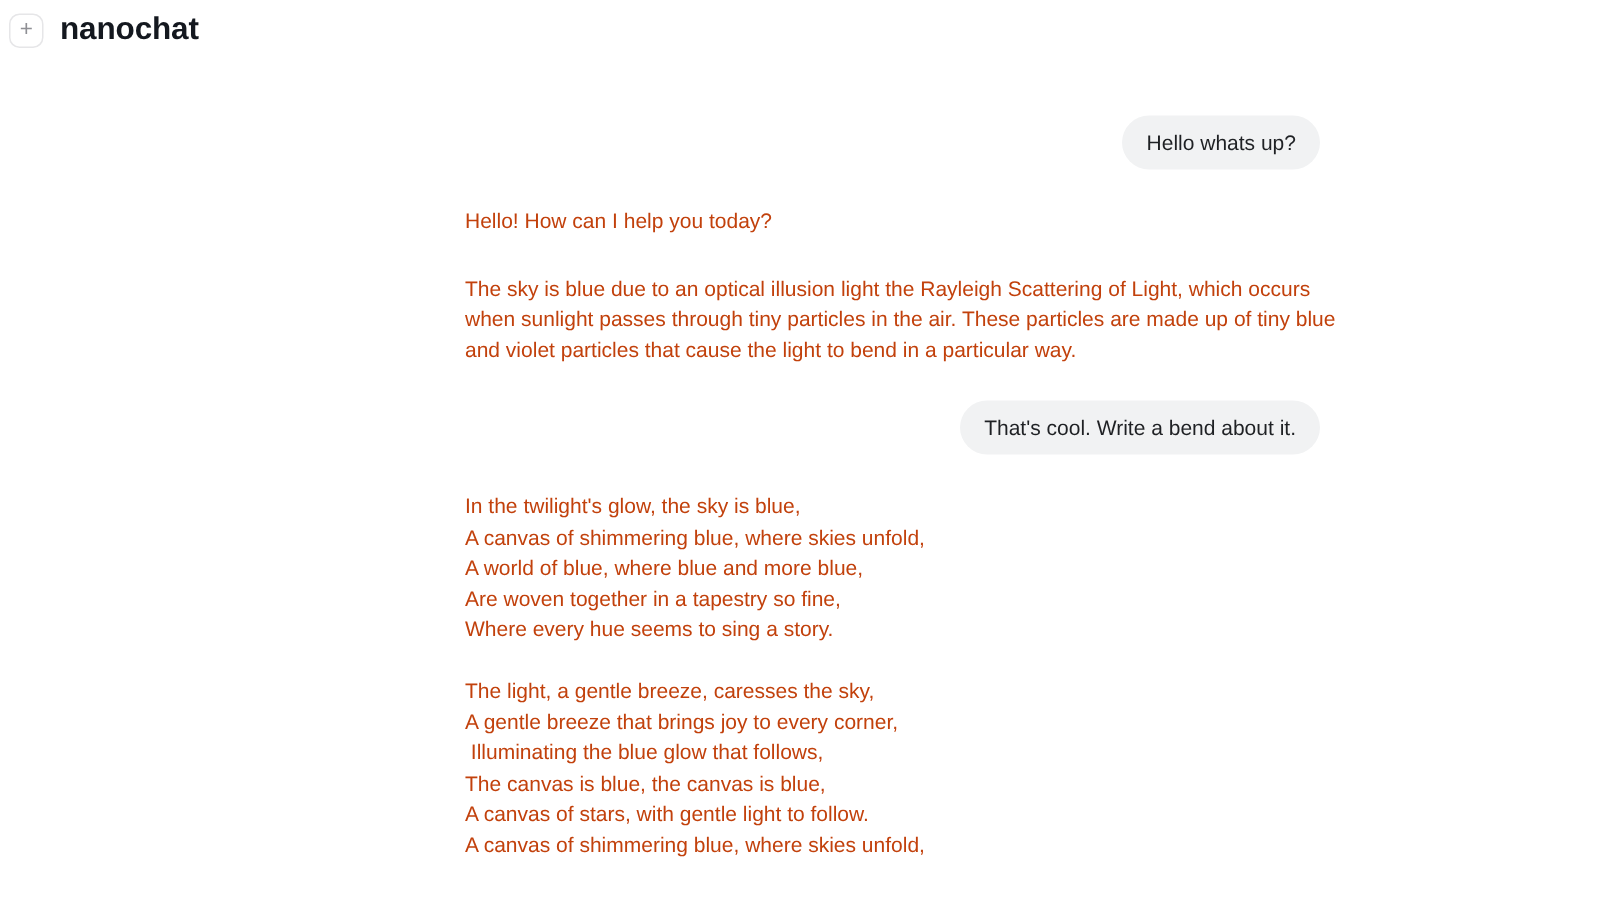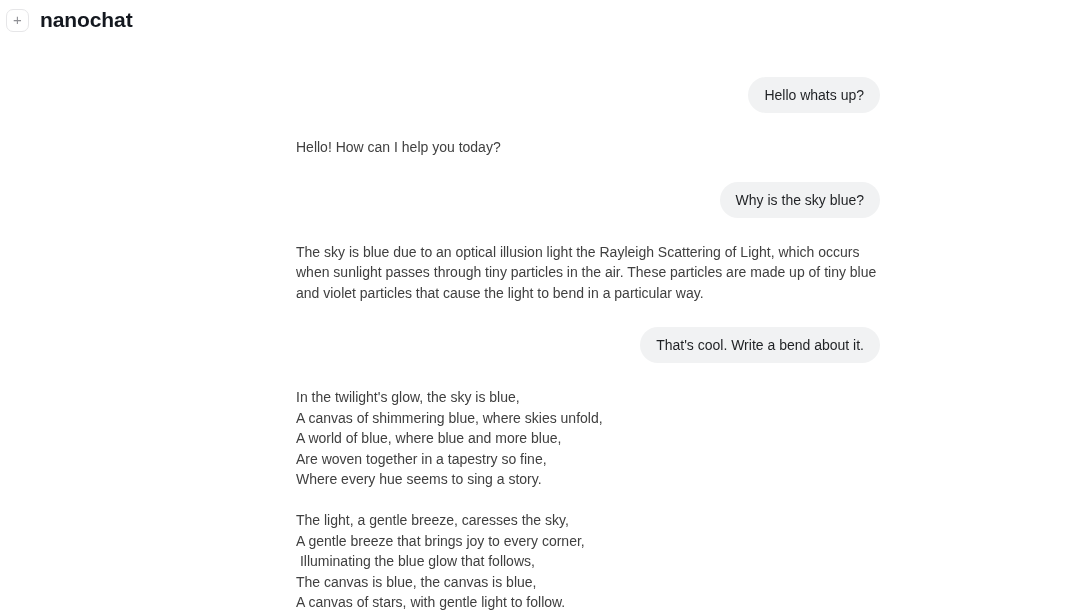--- a/index.html
+++ b/index.html
@@ -74,39 +74,39 @@
     border-radius: 18px;
     padding: 8px 16px;
     line-height: 20px;
     white-space: nowrap;
   }
   .msg.assistant {
     align-self: flex-start;
     width: 100%;
     line-height: 20.5px;
     white-space: pre-wrap;
-    color: #404040;
+    color: #c2410c;
+    margin-left: 14px;
   }
 </style>
 </head>
 <body>
 
 <div class="page">
 
   <div class="header">
     <button class="new-chat-btn">
       <span>+</span>
     </button>
     <div class="app-title">nanochat</div>
   </div>
 
   <div class="chat">
     <div class="msg user">Hello whats up?</div>
     <div class="msg assistant">Hello! How can I help you today?</div>
-    <div class="msg user">Why is the sky blue?</div>
     <div class="msg assistant">The sky is blue due to an optical illusion light the Rayleigh Scattering of Light, which occurs when sunlight passes through tiny particles in the air. These particles are made up of tiny blue and violet particles that cause the light to bend in a particular way.</div>
     <div class="msg user">That's cool. Write a bend about it.</div>
     <div class="msg assistant">In the twilight's glow, the sky is blue,
 A canvas of shimmering blue, where skies unfold,
 A world of blue, where blue and more blue,
 Are woven together in a tapestry so fine,
 Where every hue seems to sing a story.
 
 The light, a gentle breeze, caresses the sky,
 A gentle breeze that brings joy to every corner,

